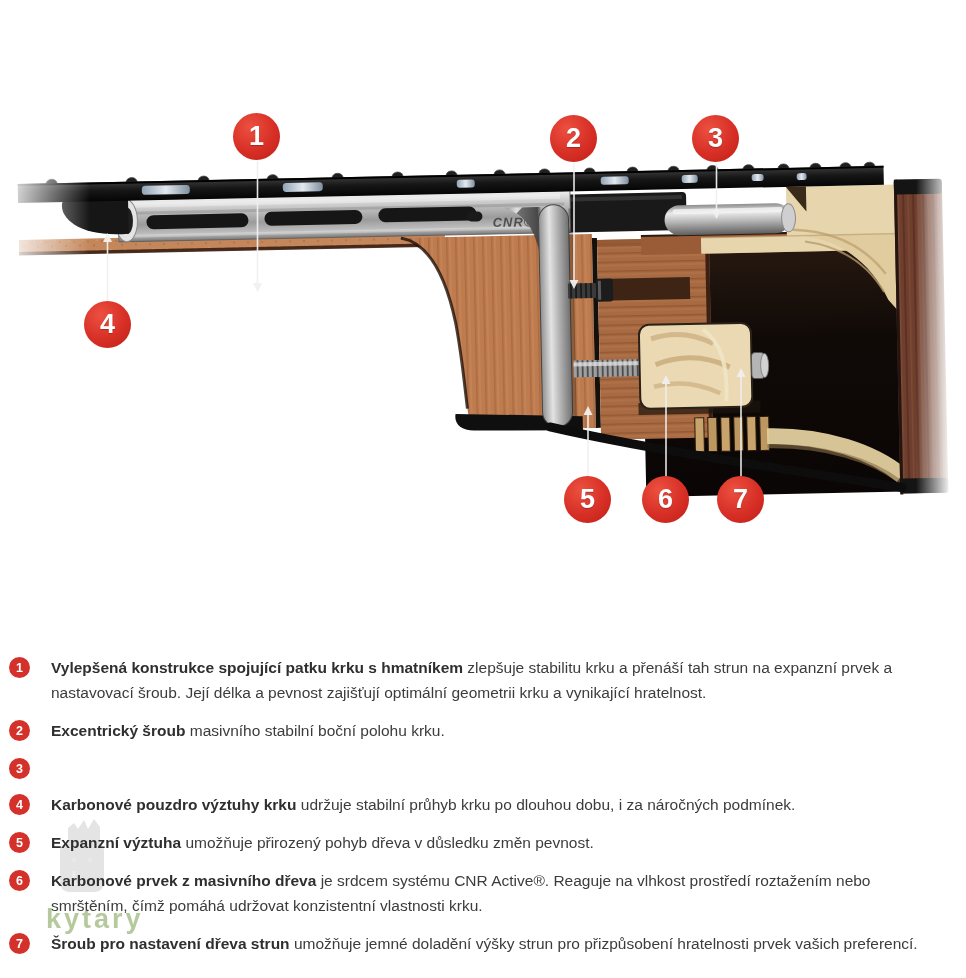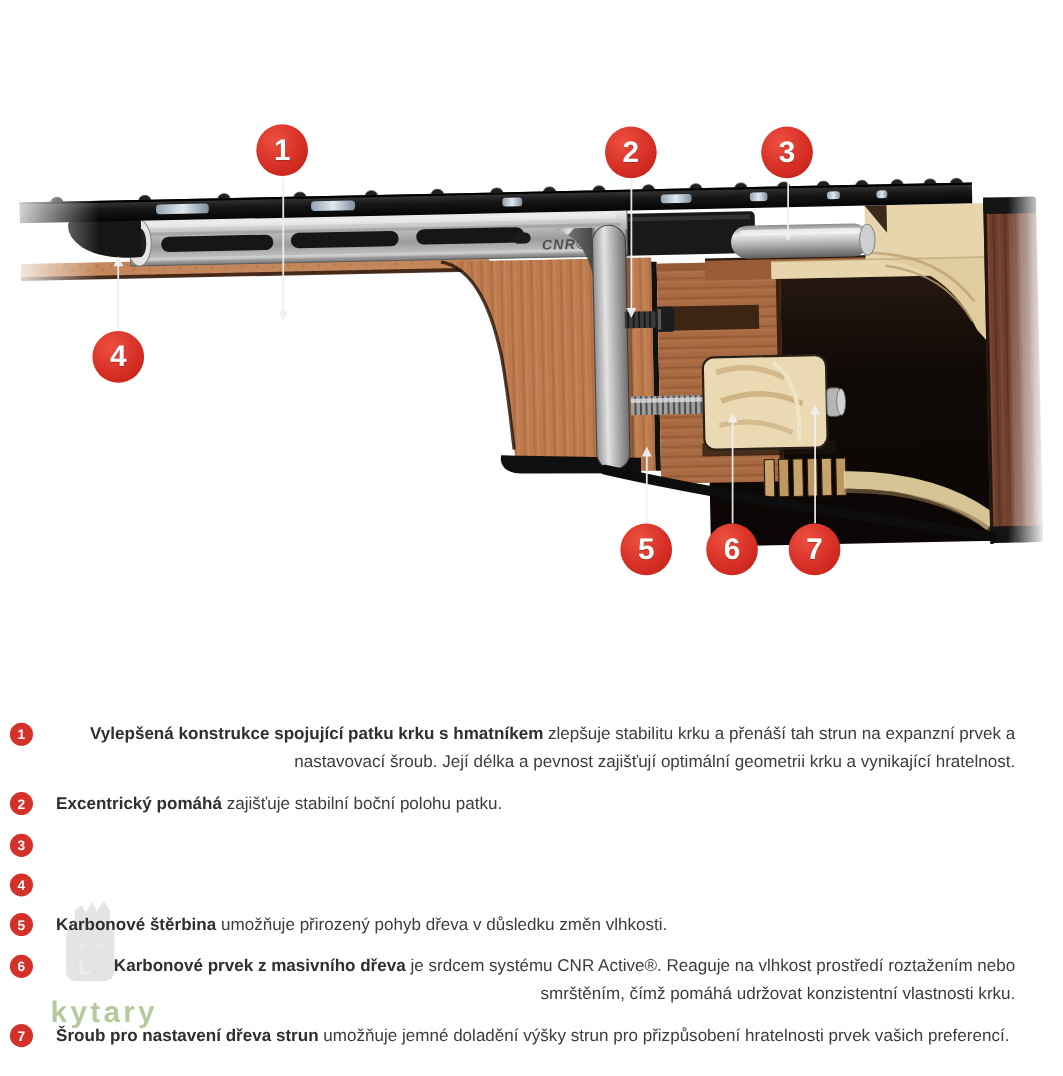--- a/index.html
+++ b/index.html
@@ -12,21 +12,21 @@
         color:#fff;font-size:27px;font-weight:bold;
         background:radial-gradient(circle at 36% 30%, #ec5040 0%, #d72f26 55%, #bf1f16 100%);
         text-shadow:0 1px 1px rgba(0,0,0,.25);}
   .watermark{position:absolute;left:46px;top:816px;width:150px;opacity:.55;z-index:0;}
   .wm-text{font-size:27px;letter-spacing:3px;color:#4d7c0f;margin-top:2px;font-weight:bold;opacity:.75;}
   .legend{position:absolute;left:9px;top:655px;right:20px;z-index:1;}
   .legend-item{display:flex;align-items:flex-start;gap:21px;margin-bottom:13px;}
   .badge{flex:0 0 auto;width:21px;height:21px;margin-top:2px;border-radius:50%;
         background:#d5312b;color:#fff;font-size:12.5px;font-weight:bold;
         display:flex;align-items:center;justify-content:center;}
-  .legend-text{margin:0;font-size:15.5px;line-height:25px;color:#3c3c3c;max-width:872px;text-align:right;}
+  .legend-text{margin:0;font-size:15.5px;line-height:25px;color:#3c3c3c;max-width:872px;}
   .legend-text strong{color:#2f2f2f;}
 </style>
 </head>
 <body>
 
 <div class="page">
 
   <div class="figure">
     <svg width="966" height="620" viewBox="0 0 966 620">
       <defs>
@@ -312,31 +312,32 @@
     <div class="wm-text">kytary</div>
   </div>
 
   <div class="legend">
     <div class="legend-item">
       <span class="badge">1</span>
       <p class="legend-text"><strong>Vylepšená konstrukce spojující patku krku s hmatníkem</strong> <span>zlepšuje stabilitu krku a přenáší tah strun na expanzní prvek a nastavovací šroub. Její délka a pevnost zajišťují optimální geometrii krku a vynikající hratelnost.</span></p>
     </div>
     <div class="legend-item">
       <span class="badge">2</span>
-      <p class="legend-text"><strong>Excentrický pomáhá</strong> <span>zajišťuje stabilní boční polohu patku.</span></p>
+      <p class="legend-text"><strong>Excentrický šroub</strong> <span>masivního stabilní boční polohu krku.</span></p>
     </div>
     <div class="legend-item">
       <span class="badge">3</span>
     </div>
     <div class="legend-item">
       <span class="badge">4</span>
+      <p class="legend-text"><strong>Karbonové pouzdro výztuhy krku</strong> <span>udržuje stabilní průhyb krku po dlouhou dobu, i za náročných podmínek.</span></p>
     </div>
     <div class="legend-item">
       <span class="badge">5</span>
-      <p class="legend-text"><strong>Karbonové štěrbina</strong> <span>umožňuje přirozený pohyb dřeva v důsledku změn vlhkosti.</span></p>
+      <p class="legend-text"><strong>Expanzní výztuha</strong> <span>umožňuje přirozený pohyb dřeva v důsledku změn pevnost.</span></p>
     </div>
     <div class="legend-item">
       <span class="badge">6</span>
       <p class="legend-text"><strong>Karbonové prvek z masivního dřeva</strong> <span>je srdcem systému CNR Active®. Reaguje na vlhkost prostředí roztažením nebo smrštěním, čímž pomáhá udržovat konzistentní vlastnosti krku.</span></p>
     </div>
     <div class="legend-item">
       <span class="badge">7</span>
       <p class="legend-text"><strong>Šroub pro nastavení dřeva strun</strong> <span>umožňuje jemné doladění výšky strun pro přizpůsobení hratelnosti prvek vašich preferencí.</span></p>
     </div>
   </div>

